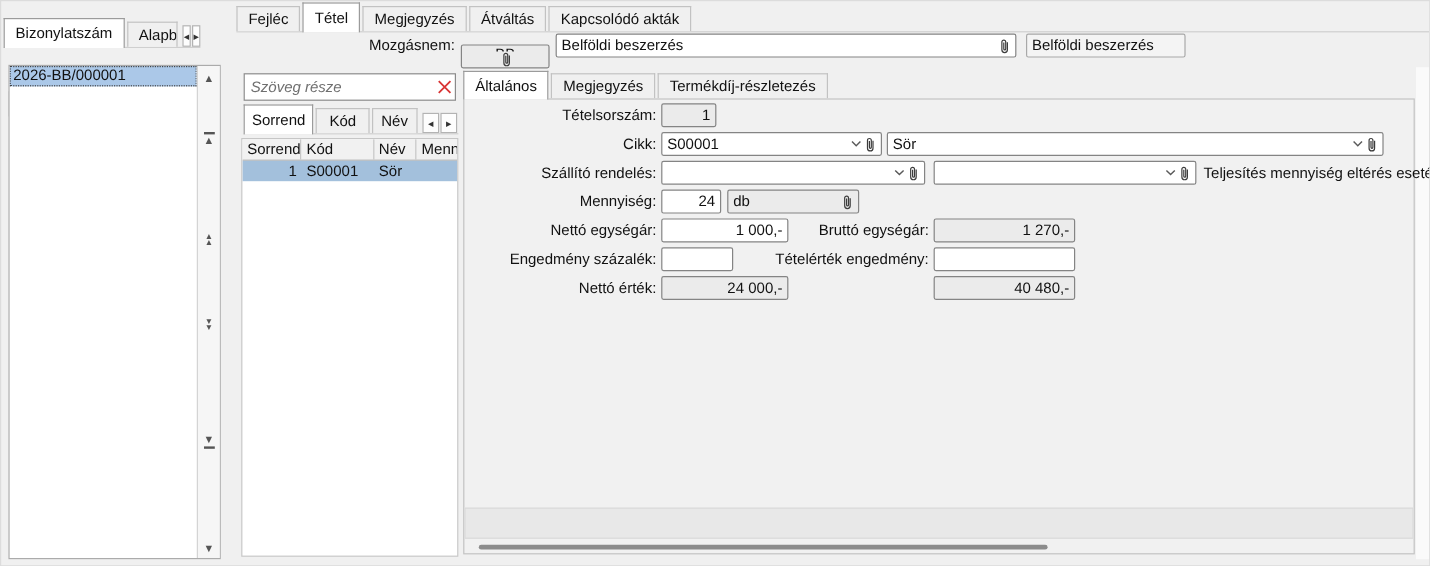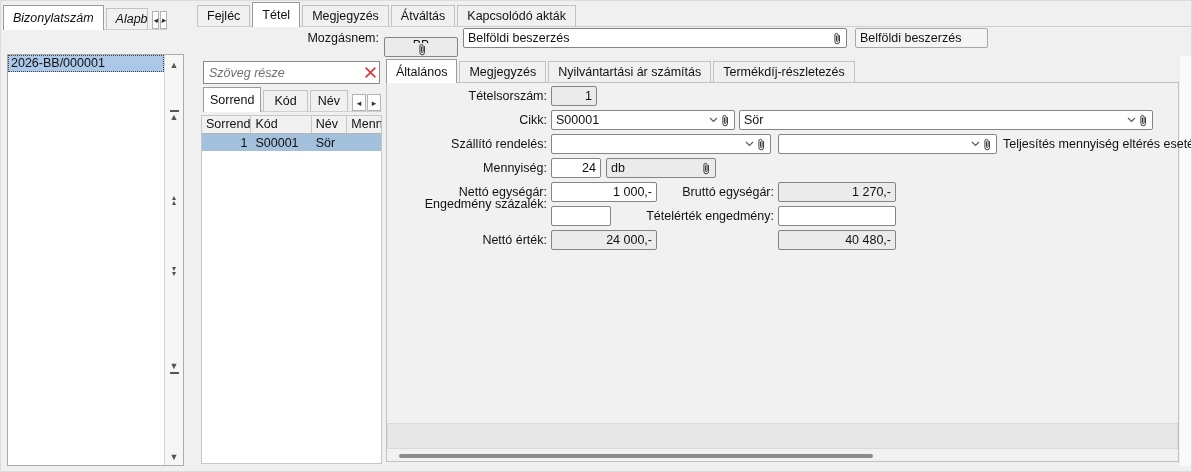--- a/index.html
+++ b/index.html
@@ -56,21 +56,21 @@
   .page { position:absolute; background:#f1f1f1; border:1px solid #c3c3c3; }
   .bottomblock { position:absolute; background:#e8e8e8; border:1px solid #dadada; }
   .hthumb { position:absolute; height:4px; background:#8c8c8c; border-radius:2px; }
   svg { display:block; }
 </style>
 </head>
 <body>
 
 <div id="win">
 
-  <div class="tabstrip" style="left:2px; top:2px; width:164px; height:27px;font-style:italic;">
+  <div class="tabstrip" style="left:2px; top:12px; width:164px; height:27px;">
     <div class="tab active">Bizonylatszám</div>
     <div class="tab clip" style="max-width:56px;">Alapbizony</div>
     <div class="spinbtn" style="margin-left:2px;">
       <span>◂</span>
     </div>
     <div class="spinbtn">
       <span>▸</span>
     </div>
   </div>
 
@@ -164,21 +164,20 @@
       <div class="gc r" style="width:50px;">1</div>
       <div class="gc" style="width:61px;">S00001</div>
       <div class="gc" style="width:36px;">Sör</div>
       <div class="gc" style="width:34px;"></div>
     </div>
   </div>
 
   <div class="tabstrip" style="left:385px; top:58px; width:793px; height:23px; border-bottom:none;">
     <div class="tab active" style="height:24px;text-align:right;">Általános</div>
     <div class="tab">Megjegyzés</div>
-    <div class="tab">Nyilvántartási ár számítás</div>
     <div class="tab">Termékdíj-részletezés</div>
   </div>
 
   <div class="page" style="left:385px; top:81px; width:793px; height:380px;"></div>
   <div style="position:absolute; left:1179px; top:55px; width:11px; height:410px; background:#fafafa;"></div>
 
   <div class="flabel" style="left:395px; top:85px; width:151px;">Tételsorszám:</div>
   <div class="field ro" style="left:550px; top:85px; width:46px;">
     <span class="ftext num">1</span>
   </div>
@@ -255,21 +254,21 @@
 
   <div class="flabel" style="left:395px; top:181px; width:151px;">Nettó egységár:</div>
   <div class="field" style="left:550px; top:181px; width:106px;">
     <span class="ftext num">1 000,-</span>
   </div>
   <div class="flabel" style="left:650px; top:181px; width:123px;">Bruttó egységár:</div>
   <div class="field ro" style="left:777px; top:181px; width:118px;">
     <span class="ftext num">1 270,-</span>
   </div>
 
-  <div class="flabel" style="left:395px; top:193px; width:151px;">Engedmény százalék:</div>
+  <div class="flabel" style="left:395px; top:205px; width:151px;">Engedmény százalék:</div>
   <div class="field" style="left:550px; top:205px; width:60px;">
     <span class="ftext num"></span>
   </div>
   <div class="flabel" style="left:640px; top:205px; width:133px;">Tételérték engedmény:</div>
   <div class="field" style="left:777px; top:205px; width:118px;">
     <span class="ftext num"></span>
   </div>
 
   <div class="flabel" style="left:395px; top:229px; width:151px;">Nettó érték:</div>
   <div class="field ro" style="left:550px; top:229px; width:106px;padding-left:24px;">

